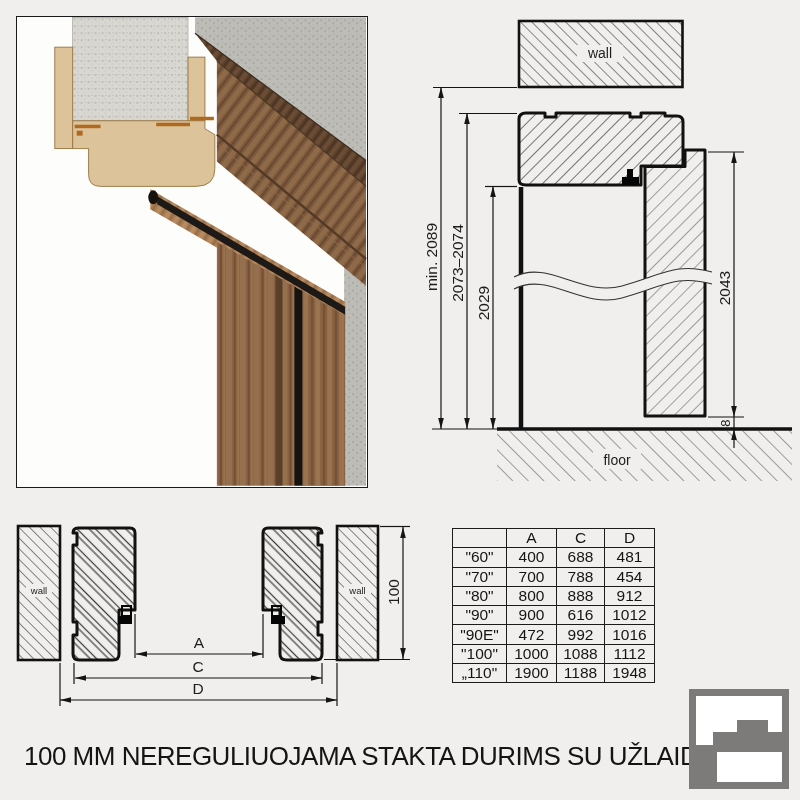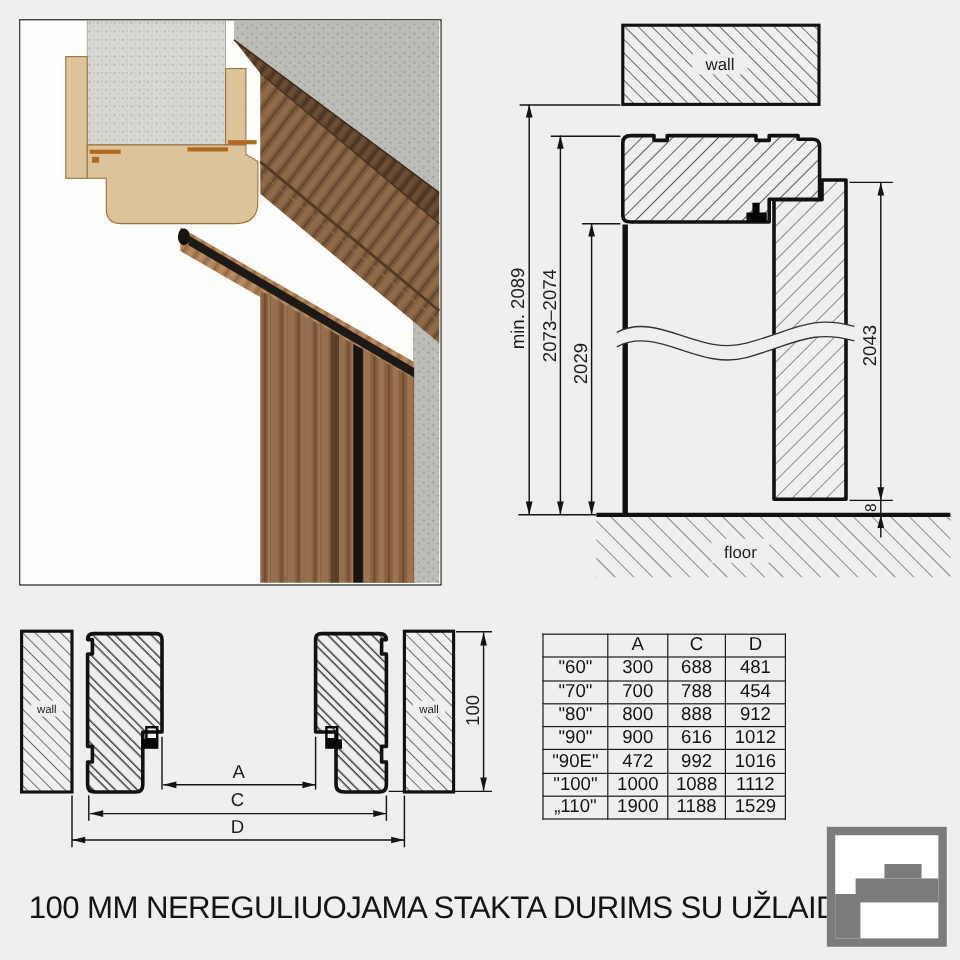--- a/index.html
+++ b/index.html
@@ -264,21 +264,21 @@
       <tr>
         <th></th>
         <th>A</th>
         <th>C</th>
         <th>D</th>
       </tr>
     </thead>
     <tbody>
       <tr>
         <td>"60"</td>
-        <td>300</td>
+        <td>400</td>
         <td>688</td>
         <td>481</td>
       </tr>
       <tr>
         <td>"70"</td>
         <td>700</td>
         <td>788</td>
         <td>454</td>
       </tr>
       <tr>
@@ -302,21 +302,21 @@
       <tr>
         <td>"100"</td>
         <td>1000</td>
         <td>1088</td>
         <td>1112</td>
       </tr>
       <tr>
         <td>„110"</td>
         <td>1900</td>
         <td>1188</td>
-        <td>1529</td>
+        <td>1948</td>
       </tr>
     </tbody>
   </table>
 </div>
 
 <div class="abs title">100 MM NEREGULIUOJAMA STAKTA DURIMS SU UŽLAIDA</div>
 
 <div class="abs logo">
   <div class="shape bar"></div>
   <div class="shape step"></div>

